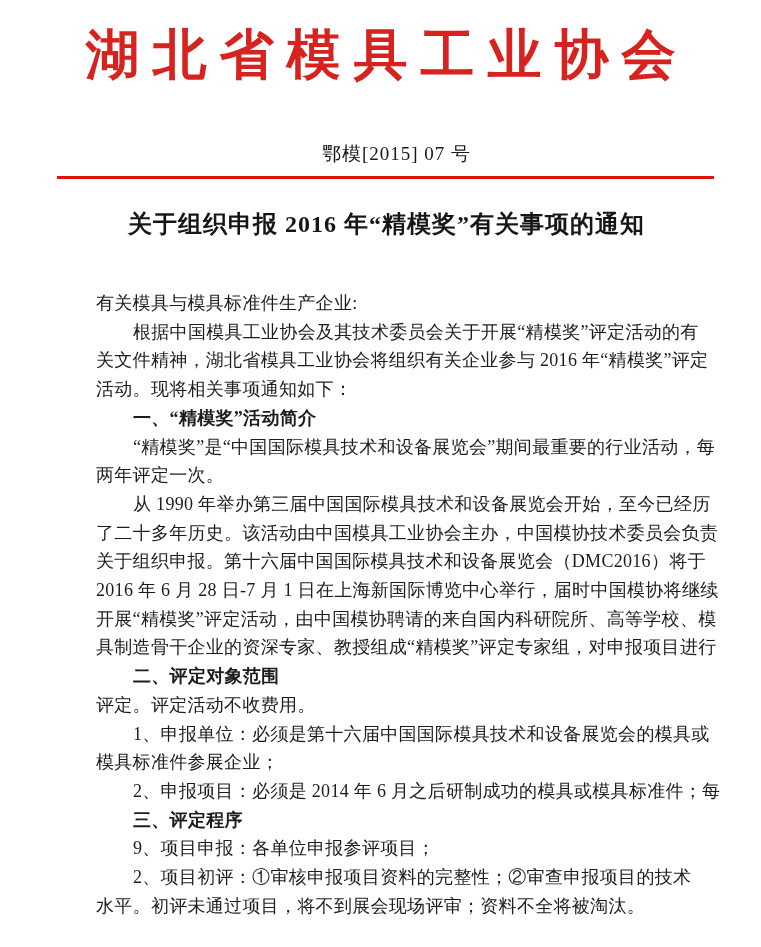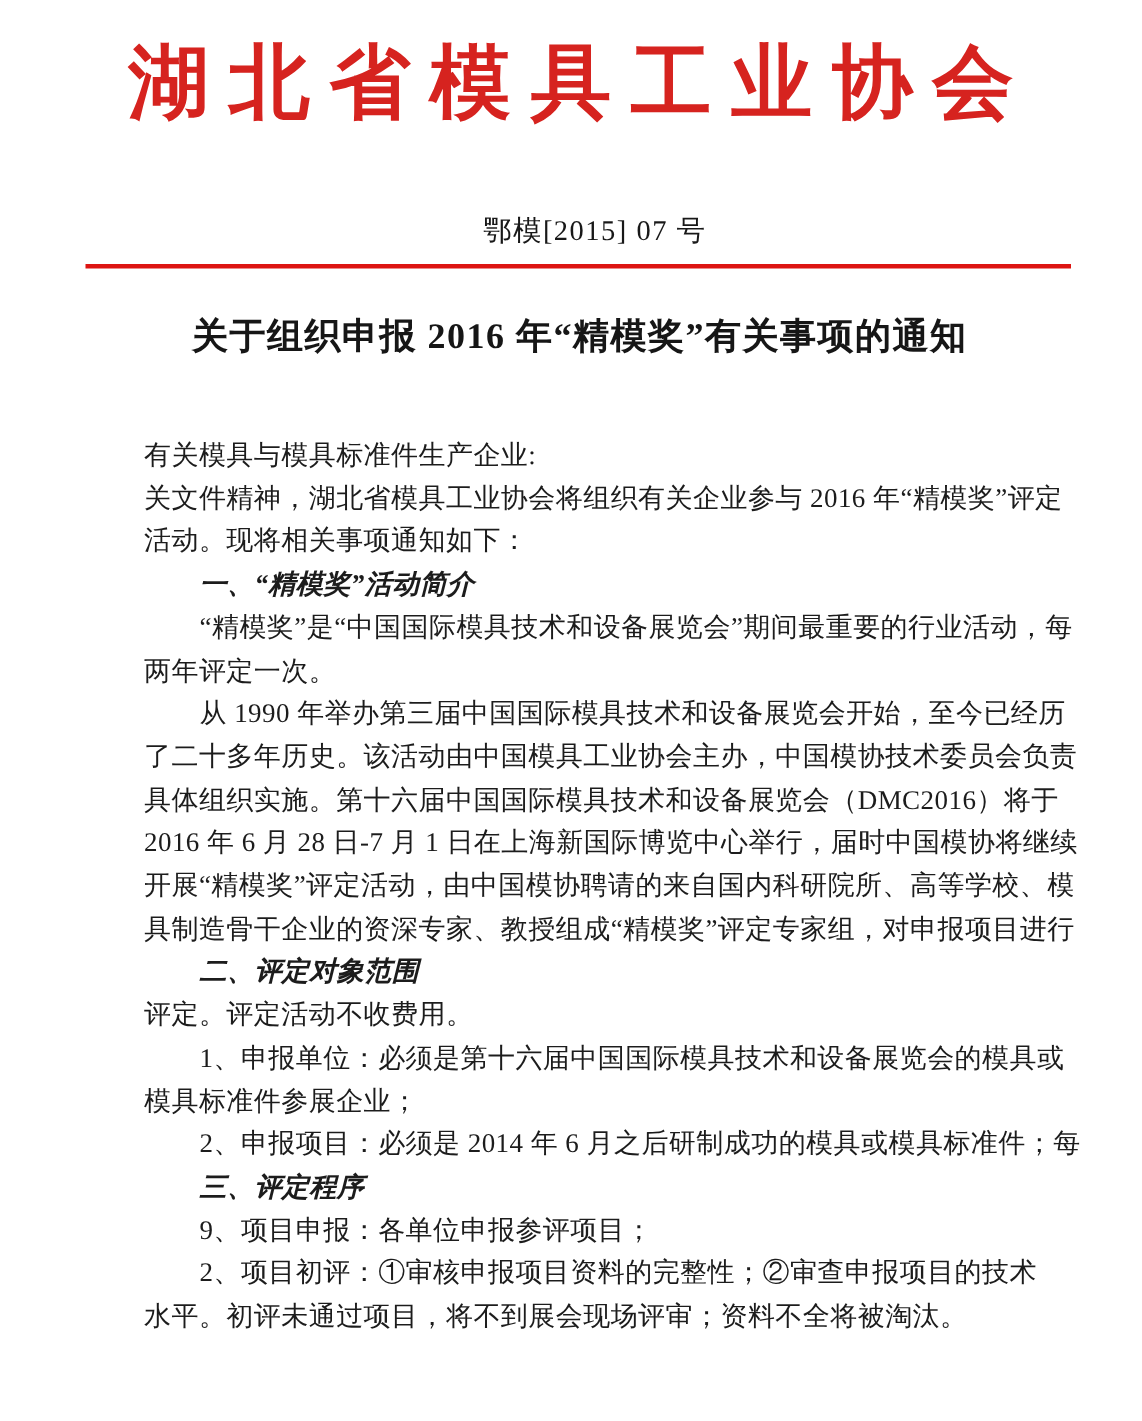--- a/index.html
+++ b/index.html
@@ -73,46 +73,46 @@
   .ln {
     white-space: nowrap;
     letter-spacing: 0.3px;
   }
   .ln.indent {
     padding-left: 37px;
   }
   .ln.heading {
     padding-left: 37px;
     font-weight: bold;
-    font-style: italic;
   }
 </style>
 </head>
 <body>
 
 <div class="page">
 
   <div class="org-name">湖北省模具工业协会</div>
 
   <div class="doc-number">鄂模[2015] 07 号</div>
 
   <div class="red-rule"></div>
 
   <div class="notice-title">关于组织申报 2016 年“精模奖”有关事项的通知</div>
 
   <div class="notice-body">
     <div class="ln">有关模具与模具标准件生产企业:</div>
+    <div class="ln indent">根据中国模具工业协会及其技术委员会关于开展“精模奖”评定活动的有</div>
     <div class="ln">关文件精神，湖北省模具工业协会将组织有关企业参与 2016 年“精模奖”评定</div>
     <div class="ln">活动。现将相关事项通知如下：</div>
     <div class="ln heading">一、“精模奖”活动简介</div>
     <div class="ln indent">“精模奖”是“中国国际模具技术和设备展览会”期间最重要的行业活动，每</div>
     <div class="ln">两年评定一次。</div>
     <div class="ln indent">从 1990 年举办第三届中国国际模具技术和设备展览会开始，至今已经历</div>
     <div class="ln">了二十多年历史。该活动由中国模具工业协会主办，中国模协技术委员会负责</div>
-    <div class="ln">具体组织实施。第十六届中国国际模具技术和设备展览会（DMC2016）将于</div>
+    <div class="ln">关于组织申报。第十六届中国国际模具技术和设备展览会（DMC2016）将于</div>
     <div class="ln">2016 年 6 月 28 日-7 月 1 日在上海新国际博览中心举行，届时中国模协将继续</div>
     <div class="ln">开展“精模奖”评定活动，由中国模协聘请的来自国内科研院所、高等学校、模</div>
     <div class="ln">具制造骨干企业的资深专家、教授组成“精模奖”评定专家组，对申报项目进行</div>
     <div class="ln heading">二、评定对象范围</div>
     <div class="ln">评定。评定活动不收费用。</div>
     <div class="ln indent">1、申报单位：必须是第十六届中国国际模具技术和设备展览会的模具或</div>
     <div class="ln">模具标准件参展企业；</div>
     <div class="ln indent">2、申报项目：必须是 2014 年 6 月之后研制成功的模具或模具标准件；每</div>
     <div class="ln heading">三、评定程序</div>
     <div class="ln indent">9、项目申报：各单位申报参评项目；</div>

